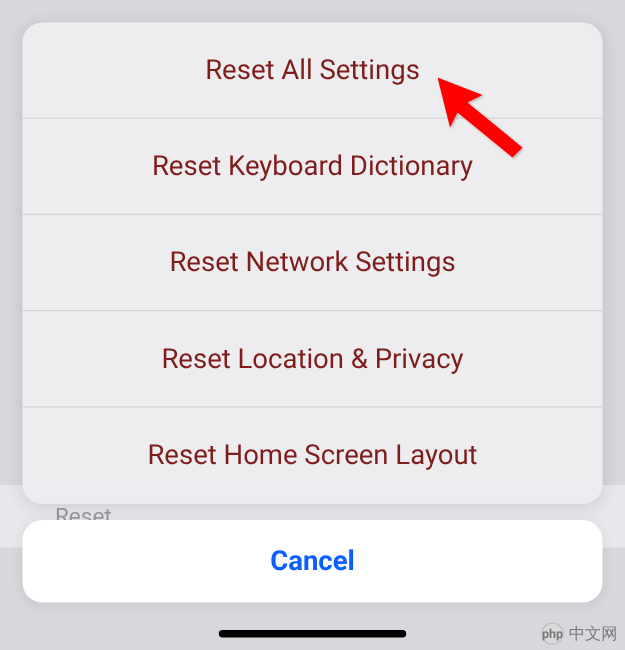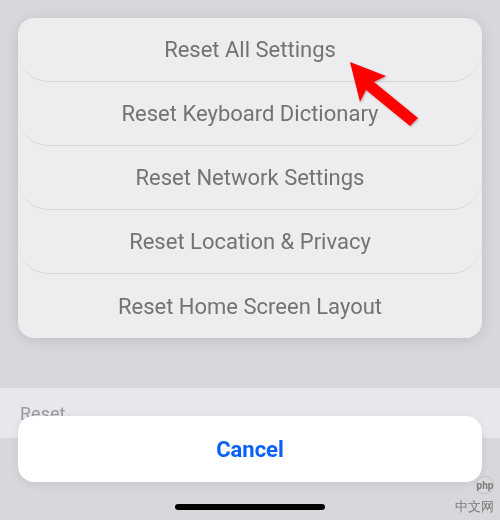--- a/index.html
+++ b/index.html
@@ -20,48 +20,47 @@
       inset: 0;
       background: #d8d8dc;
     }
     .backdrop-row {
       position: absolute;
       left: 0;
       right: 0;
       height: 50px;
       top: 388px;
       background: #e8e8ec;
-      padding-left: 20px;
+      padding-left: 44px;
       display: flex;
       align-items: center;
       color: #9a9aa0;
       font-size: 18px;
     }
     .sheet {
       position: absolute;
       left: 18px;
       right: 18px;
       top: 18px;
       background: rgba(237,237,240,0.96);
       border-radius: 16px;
       overflow: hidden;
       box-shadow: 0 2px 14px rgba(0,0,0,0.12);
     }
     .option {
-      height: 64px;
+      height: 77px;
       display: flex;
       align-items: center;
       justify-content: center;
-      color: #737373;
+      color: #7f1d1d;
       font-size: 22px;
       font-weight: 400;
       border-bottom: 1px solid rgba(0,0,0,0.10);
       cursor: pointer;
       user-select: none;
-      border-radius: 31px;
     }
     .option:last-child {
       border-bottom: none;
     }
     .cancel {
       position: absolute;
       left: 18px;
       right: 18px;
       top: 416px;
       height: 66px;
@@ -91,26 +90,25 @@
       position: absolute;
       left: 350px;
       top: 62px;
       pointer-events: none;
     }
     .watermark {
       position: absolute;
       right: 6px;
       bottom: 4px;
       display: flex;
-      align-items: flex-end;
+      align-items: center;
       gap: 4px;
       font-size: 13px;
       color: #6a6a6a;
       opacity: 0.85;
-      flex-direction: column;
     }
     .watermark .logo {
       width: 18px;
       height: 18px;
       border-radius: 50%;
       background: #dcdcde;
       display: flex;
       align-items: center;
       justify-content: center;
       font-size: 10px;

